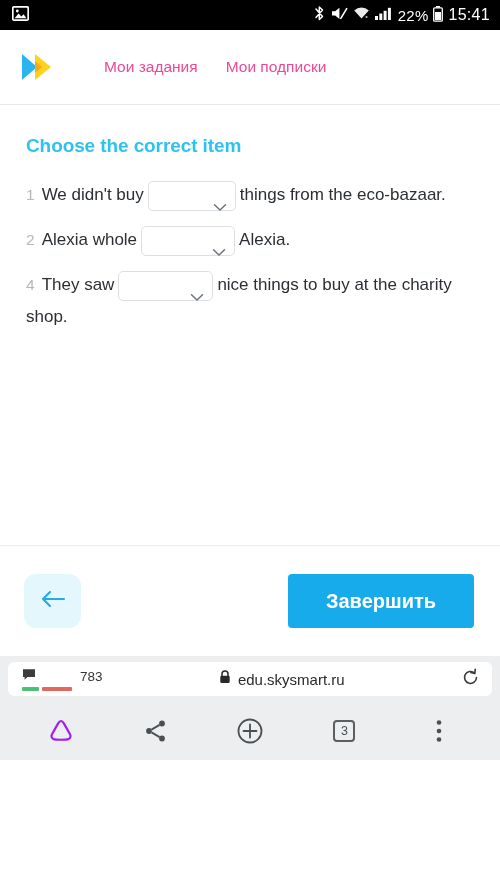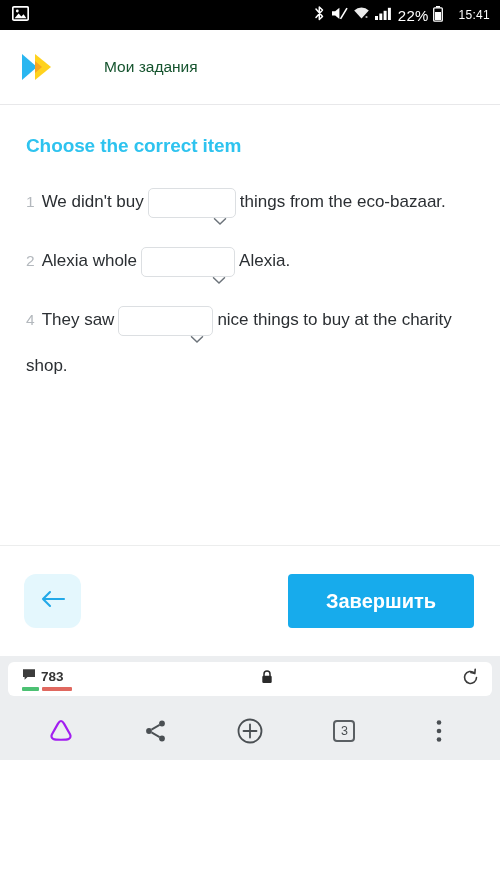--- a/index.html
+++ b/index.html
@@ -13,46 +13,46 @@
 
   
   .statusbar {
     height: 30px; background: #000; color: #fff;
     display: flex; align-items: center; justify-content: space-between;
     padding: 0 10px 0 12px; flex: 0 0 30px;
   }
   .sb-left { display: flex; align-items: center; gap: 6px; }
   .sb-right { display: flex; align-items: center; gap: 5px; font-size: 15px; }
   .sb-right .pct { font-size: 15px; letter-spacing: 0.2px; }
-  .sb-right .clock { font-size: 12px; letter-spacing: 0.3px; margin-left: 10px; }
+  .sb-right .clock { font-size: 16px; letter-spacing: 0.3px; }
 
   
   .pageheader {
     flex: 0 0 75px; background: #fff;
     display: flex; align-items: center;
     border-bottom: 1px solid #e8e8ea;
     padding-left: 18px;
   }
   .logo { width: 44px; height: 32px; flex: 0 0 44px; margin-right: 42px; }
   .navlinks { display: flex; align-items: center; gap: 28px; }
-  .navlink { font-size: 15.5px; color: #14532d; }
+  .navlink { font-size: 15.5px; color: #ec4899; }
 
   
   .content {
     flex: 1 1 auto; background: #fff; overflow: hidden;
     padding: 22px 28px 0 26px;
     border-bottom: 1px solid #eceded;
   }
   .ex-title {
     color: #2ec3ef; font-size: 19px; font-weight: bold;
     margin: 8px 0 22px 0; letter-spacing: -0.1px;
   }
   .q {
     display: block; font-size: 17px; color: #2b2f33;
-    line-height: 46px; margin-bottom: 13px;
+    line-height: 32px; margin-bottom: 13px;
   }
   .qnum { color: #b3b8bd; font-size: 15.5px; margin-right: 7px; }
   .qtext { white-space: normal; }
   .dd {
     display: inline-flex; align-items: center; justify-content: flex-end;
     vertical-align: middle;
     height: 30px; border: 1px solid #dcdfe2; border-radius: 5px;
     background: #fff; margin: 0 4px; padding-right: 8px;
   }
   .dd .chev { width: 14px; height: 9px; display: inline-block; }
@@ -79,21 +79,21 @@
     flex: 0 0 46px; background: #eceef0;
     display: flex; align-items: center; padding: 0 8px;
   }
   .urlbar {
     flex: 1 1 auto; height: 34px; background: #fff; border-radius: 6px;
     display: flex; align-items: center; justify-content: space-between;
     padding: 0 12px 0 14px;
   }
   .blockcount { display: flex; flex-direction: column; align-items: flex-start; }
   .bc-row { display: flex; align-items: center; gap: 5px; }
-  .bc-num { font-size: 13.5px; color: #343434; font-weight: bold; }
+  .bc-num { font-size: 13.5px; color: #343434; font-weight: normal; margin-left: 39px; }
   .bc-bars { display: flex; gap: 3px; margin-top: 2px; }
   .bar-g { width: 17px; height: 4px; background: #4cc173; border-radius: 1px; }
   .bar-r { width: 30px; height: 4px; background: #e0685f; border-radius: 1px; }
   .urlmid { display: flex; align-items: center; gap: 7px; }
   .urltext { font-size: 15px; color: #2a2a2a; }
 
   .navbar {
     flex: 0 0 58px; background: #eceef0;
     display: flex; align-items: center; justify-content: space-around;
     padding: 0 14px;
@@ -161,20 +161,21 @@
   <div class="pageheader">
     <div class="logo">
       <svg viewBox="0 0 44 32" width="44" height="32">
         <path d="M4 3 L4 29 L19 16 Z" fill="#29b6f0"></path>
         <path d="M17 3 L17 29 L33 16 Z" fill="#ffd21e"></path>
         <path d="M17 10 L17 22 L24 16 Z" fill="#f5a623"></path>
       </svg>
     </div>
     <div class="navlinks">
       <span class="navlink">Мои задания</span>
+      <span class="navlink">Мои подписки</span>
     </div>
   </div>
 
   <div class="content">
     <div class="ex-title">Choose the correct item</div>
 
     <div class="q">
       <span class="qnum">1</span><span class="qtext">We didn't buy</span><span class="dd" style="width:88px">
           <span class="chev"><svg width="14" height="9" viewBox="0 0 14 9">
               <path d="M1.5 1.8 L7 7 L12.5 1.8" fill="none" stroke="#6c737a" stroke-width="1.5" stroke-linecap="round"></path>
@@ -229,20 +230,21 @@
           <span class="bar-r"></span>
         </div>
       </div>
       <div class="urlmid">
         <span>
           <svg width="12" height="14" viewBox="0 0 12 14">
               <path d="M3 6 V4 a3 3 0 0 1 6 0 V6" fill="none" stroke="#2a2a2a" stroke-width="1.5"></path>
               <rect x="1.3" y="5.8" width="9.4" height="7.2" rx="1.2" fill="#2a2a2a"></rect>
             </svg>
         </span>
+        <span class="urltext">edu.skysmart.ru</span>
       </div>
       <span>
         <svg width="19" height="19" viewBox="0 0 19 19">
             <path d="M15.5 9.5 a6 6 0 1 1 -2.1 -4.6" fill="none" stroke="#3a3a3a" stroke-width="1.6" stroke-linecap="round"></path>
             <path d="M14.2 1.3 L13.8 5.6 L9.9 4.6" fill="none" stroke="#3a3a3a" stroke-width="1.6" stroke-linecap="round" stroke-linejoin="round"></path>
           </svg>
       </span>
     </div>
   </div>
 

